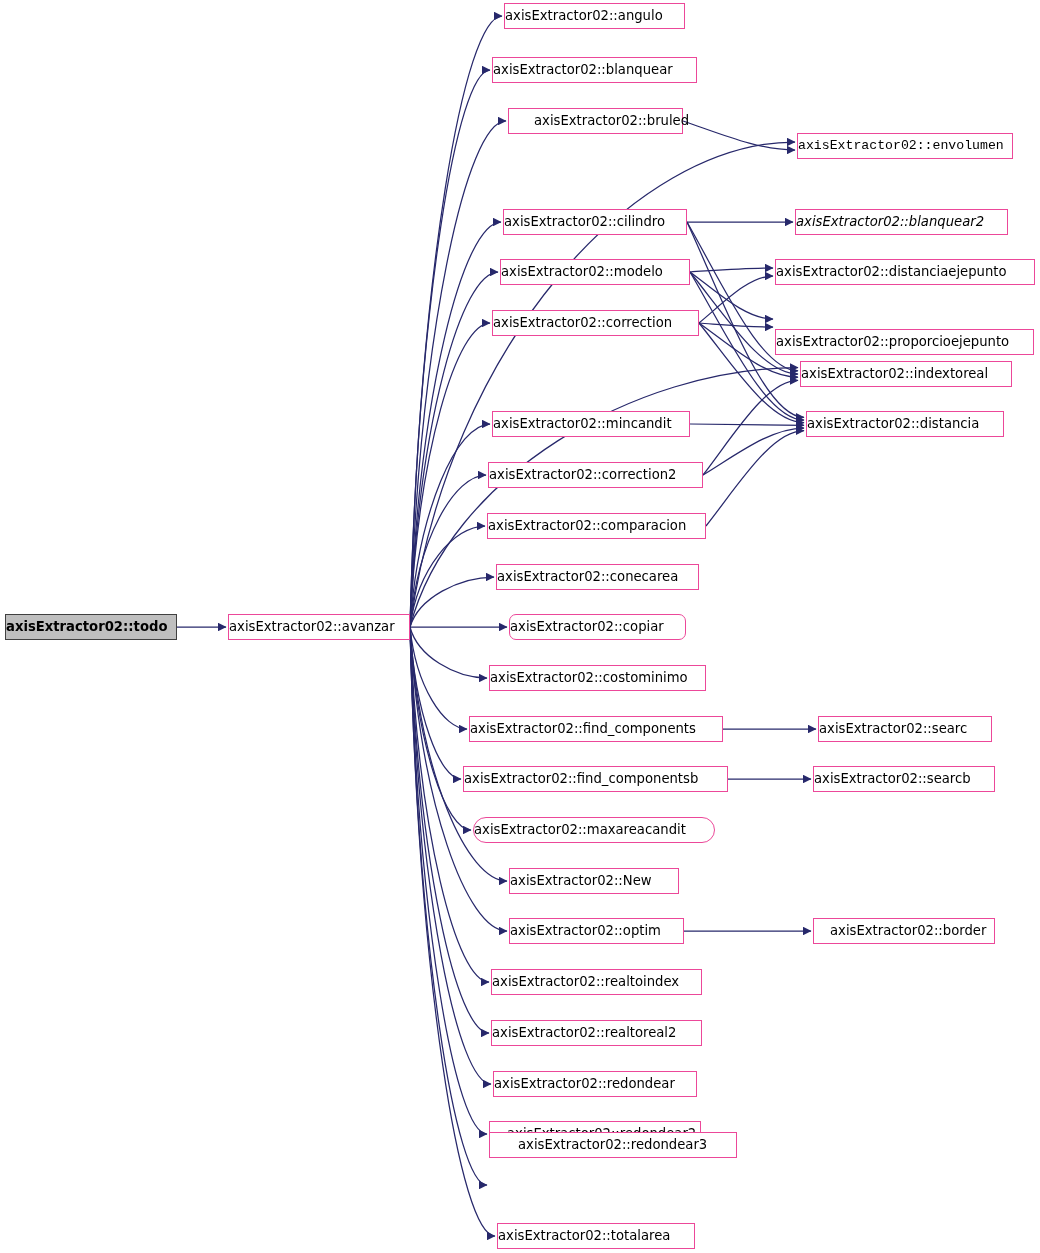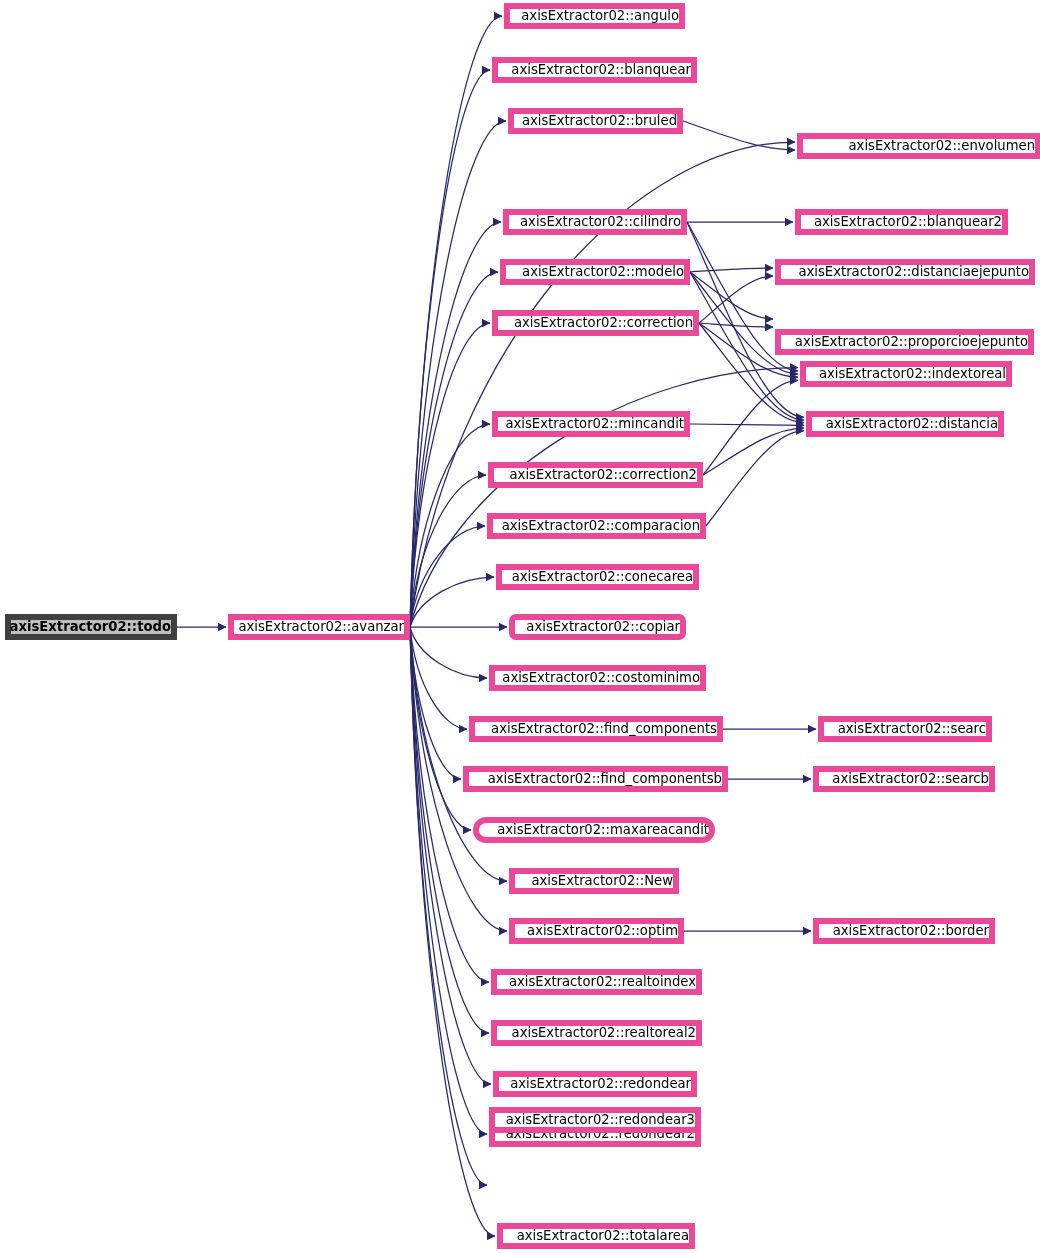--- a/index.html
+++ b/index.html
@@ -2,28 +2,28 @@
 <html><head>
 <meta charset="utf-8">
 <style>
   html,body{margin:0;padding:0;background:#ffffff;}
   body{font-family:"DejaVu Sans","Liberation Sans",sans-serif;}
   #canvas{position:relative;width:1040px;height:1253px;background:#ffffff;overflow:hidden;}
   svg#edges{position:absolute;left:0;top:0;width:1040px;height:1253px;}
   .node{
     position:absolute;
     box-sizing:border-box;
-    border:6px solid #ec4899;
+    border:1px solid #ec4899;
     background:#ffffff;
     color:#000000;
     font-size:13.2px;
     line-height:1;
     display:flex;
     align-items:center;
-    justify-content:flex-end;
+    justify-content:flex-start;
     white-space:nowrap;
     height:26px;
     z-index:5;
   }
   .node.root{background:#bfbfbf;border-color:#404040;font-weight:bold;}
 </style>
 </head>
 <body>
 
 <div id="canvas">
@@ -87,21 +87,21 @@
       </div>
       <div class="node" style="left: 228px; top: 614px; width: 182px;">
         <span>axisExtractor02::avanzar</span>
       </div>
       <div class="node" style="left: 504px; top: 3px; width: 181px;">
         <span>axisExtractor02::angulo</span>
       </div>
       <div class="node" style="left: 492px; top: 57px; width: 205px;">
         <span>axisExtractor02::blanquear</span>
       </div>
-      <div class="node" style="left: 508px; top: 108px; width: 175px;">
+      <div class="node" style="left: 508px; top: 108px; width: 175px; padding-left: 25px;">
         <span>axisExtractor02::bruled</span>
       </div>
       <div class="node" style="left: 503px; top: 209px; width: 184px;">
         <span>axisExtractor02::cilindro</span>
       </div>
       <div class="node" style="left: 500px; top: 259px; width: 190px;">
         <span>axisExtractor02::modelo</span>
       </div>
       <div class="node" style="left: 492px; top: 310px; width: 207px;">
         <span>axisExtractor02::correction</span>
@@ -144,30 +144,30 @@
       </div>
       <div class="node" style="left: 491px; top: 1020px; width: 211px;">
         <span>axisExtractor02::realtoreal2</span>
       </div>
       <div class="node" style="left: 493px; top: 1071px; width: 204px;">
         <span>axisExtractor02::redondear</span>
       </div>
       <div class="node" style="left: 489px; top: 1121px; width: 212px; padding-left: 17px;">
         <span>axisExtractor02::redondear2</span>
       </div>
-      <div class="node" style="left: 489px; top: 1107px; width: 212px;">
+      <div class="node" style="left: 489px; top: 1132px; width: 248px; padding-left: 28px;">
         <span>axisExtractor02::redondear3</span>
       </div>
       <div class="node" style="left: 497px; top: 1223px; width: 198px;">
         <span>axisExtractor02::totalarea</span>
       </div>
-      <div class="node" style="left: 797px; top: 133px; width: 244px;">
+      <div class="node" style="left: 797px; top: 133px; width: 216px; font-family: Liberation Mono, monospace;">
         <span>axisExtractor02::envolumen</span>
       </div>
-      <div class="node" style="left: 795px; top: 209px; width: 213px;">
+      <div class="node" style="left: 795px; top: 209px; width: 213px; font-style: italic;">
         <span>axisExtractor02::blanquear2</span>
       </div>
       <div class="node" style="left: 775px; top: 259px; width: 260px;">
         <span>axisExtractor02::distanciaejepunto</span>
       </div>
       <div class="node" style="left: 775px; top: 310px; width: 259px; margin-top: 19px;">
         <span>axisExtractor02::proporcioejepunto</span>
       </div>
       <div class="node" style="left: 800px; top: 361px; width: 212px;">
         <span>axisExtractor02::indextoreal</span>

